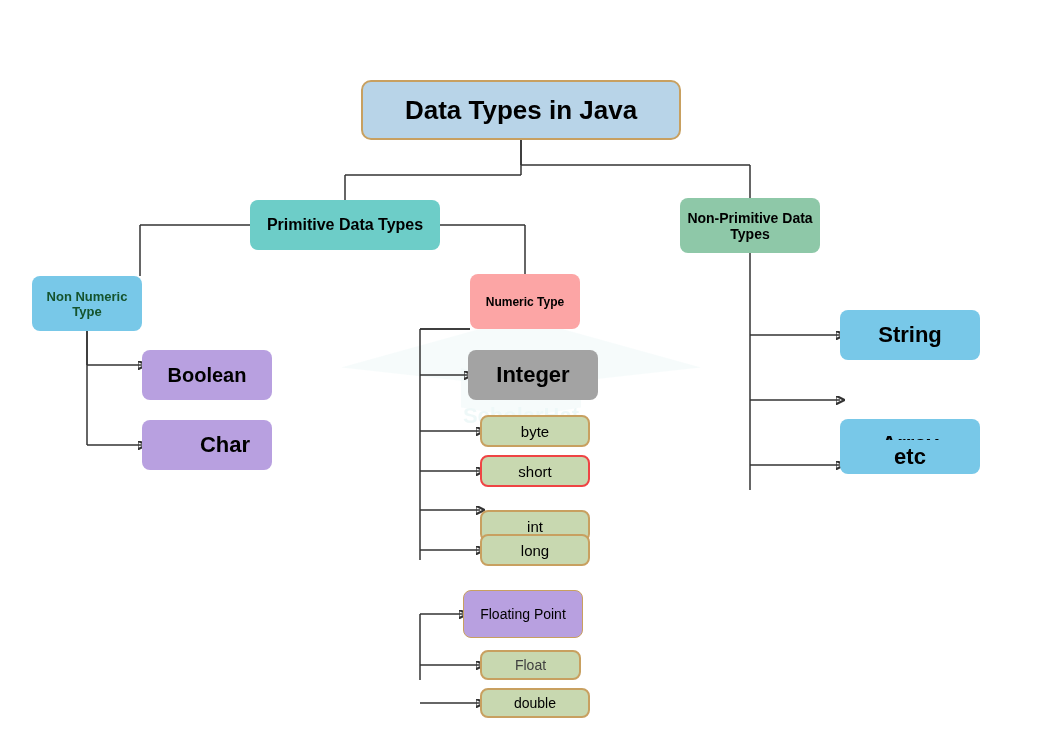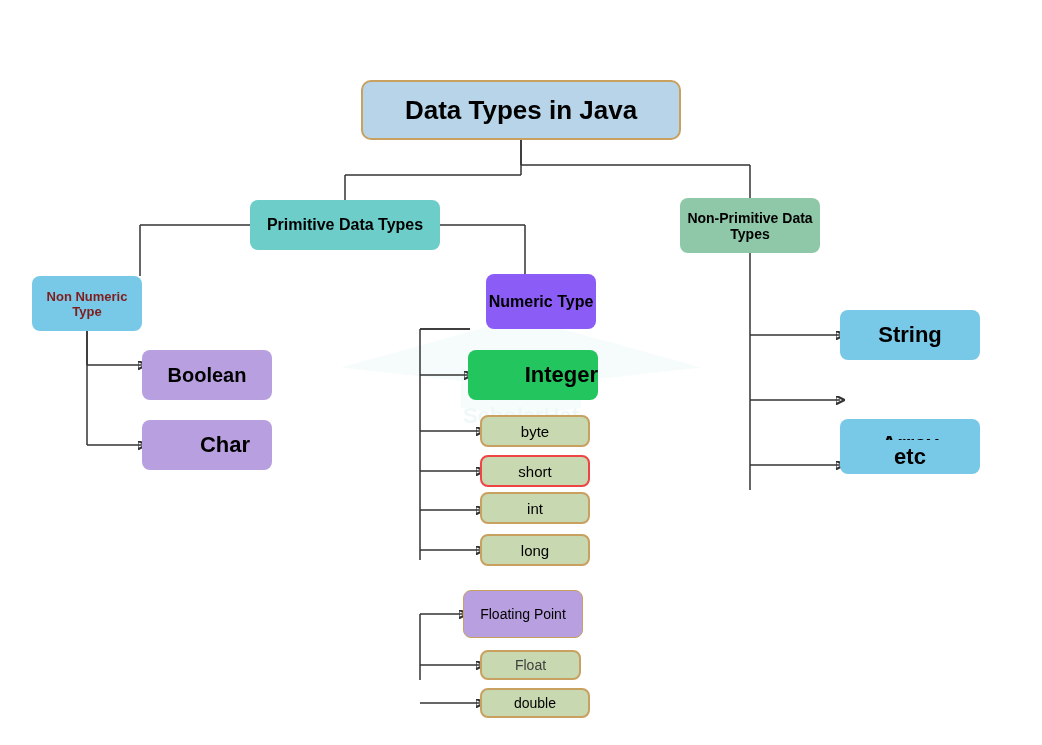--- a/index.html
+++ b/index.html
@@ -82,32 +82,32 @@
 
     
     .node-nonnumeric {
       background: #78c8e8;
       border: none;
       font-size: 13px;
       width: 110px;
       height: 55px;
       top: 276px;
       left: 32px;
-      color: #7f1d1d;
+      color: #14532d;
     }
 
     
     .node-numeric {
-      background: #8b5cf6;
-      border: none;
-      font-size: 16px;
+      background: #fca5a5;
+      border: none;
+      font-size: 12px;
       width: 110px;
       height: 55px;
       top: 274px;
-      left: 486px;
+      left: 470px;
       color: #000;
     }
 
     
     .node-boolean {
       background: #b8a0e0;
       border: none;
       font-size: 20px;
       width: 130px;
       height: 50px;
@@ -124,29 +124,28 @@
       width: 130px;
       height: 50px;
       top: 420px;
       left: 142px;
       color: #000;
       padding-left: 36px;
     }
 
     
     .node-integer {
-      background: #22c55e;
+      background: #a3a3a3;
       border: none;
       font-size: 22px;
       width: 130px;
       height: 50px;
       top: 350px;
       left: 468px;
       color: #000;
-      justify-content: flex-end;
     }
 
     
     .node-byte {
       background: #c8d8b0;
       border: 2px solid #c8a060;
       font-size: 15px;
       width: 110px;
       height: 32px;
       top: 415px;
@@ -168,21 +167,21 @@
       font-weight: normal;
     }
 
     
     .node-int {
       background: #c8d8b0;
       border: 2px solid #c8a060;
       font-size: 15px;
       width: 110px;
       height: 32px;
-      top: 492px;
+      top: 510px;
       left: 480px;
       color: #000;
       font-weight: normal;
     }
 
     
     .node-long {
       background: #c8d8b0;
       border: 2px solid #c8a060;
       font-size: 15px;

